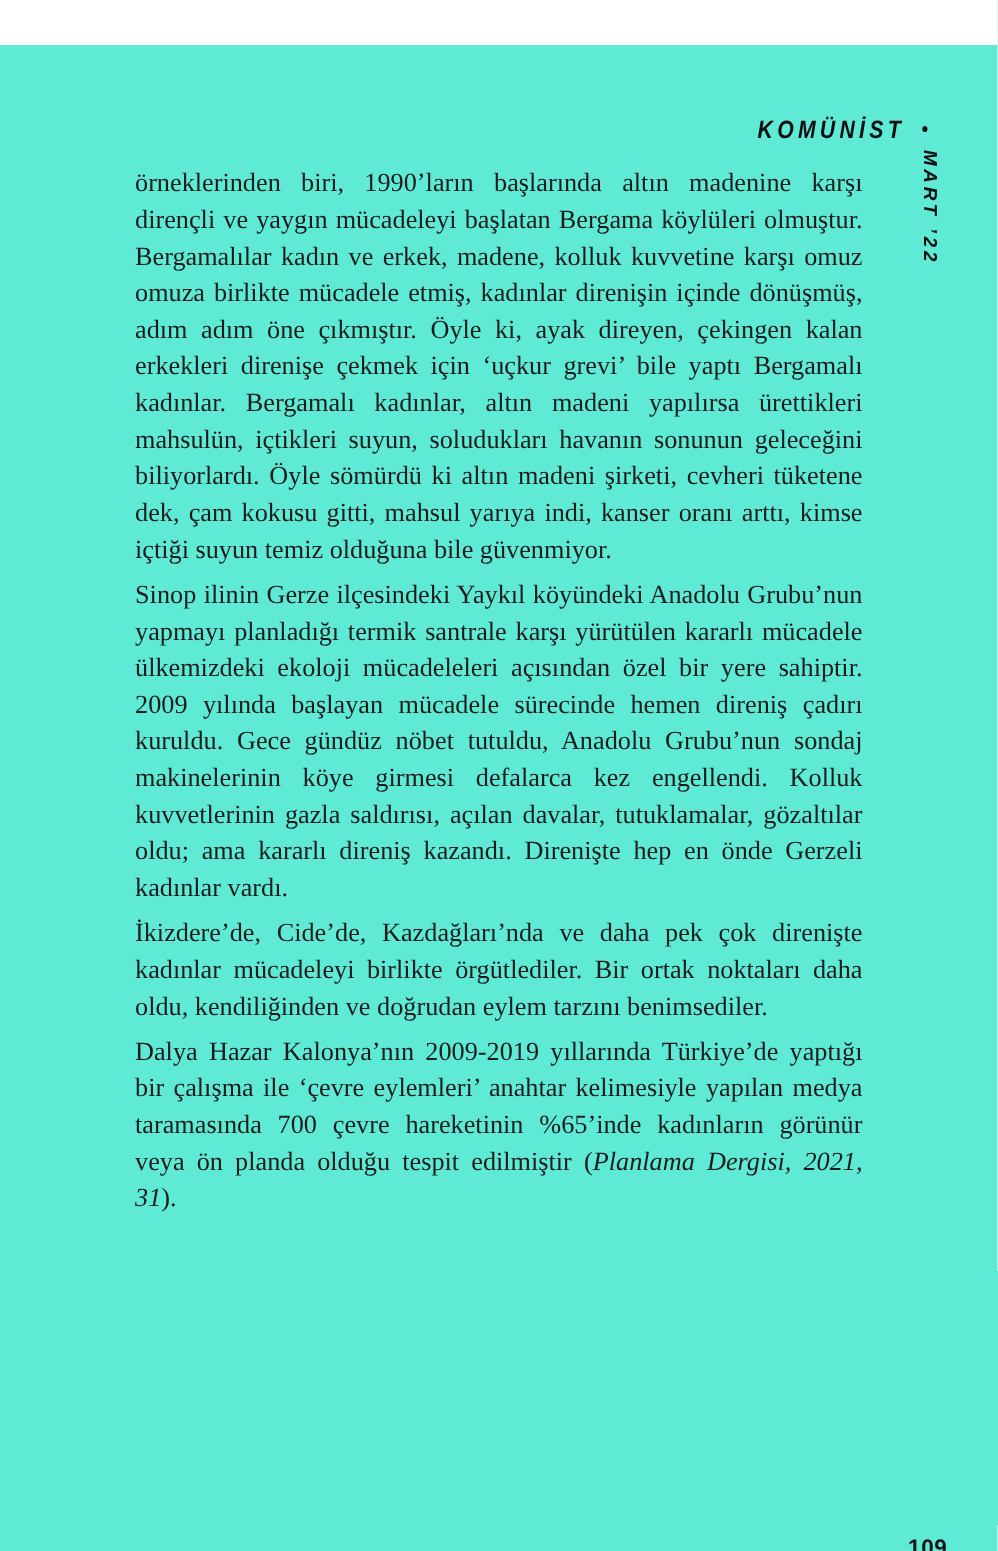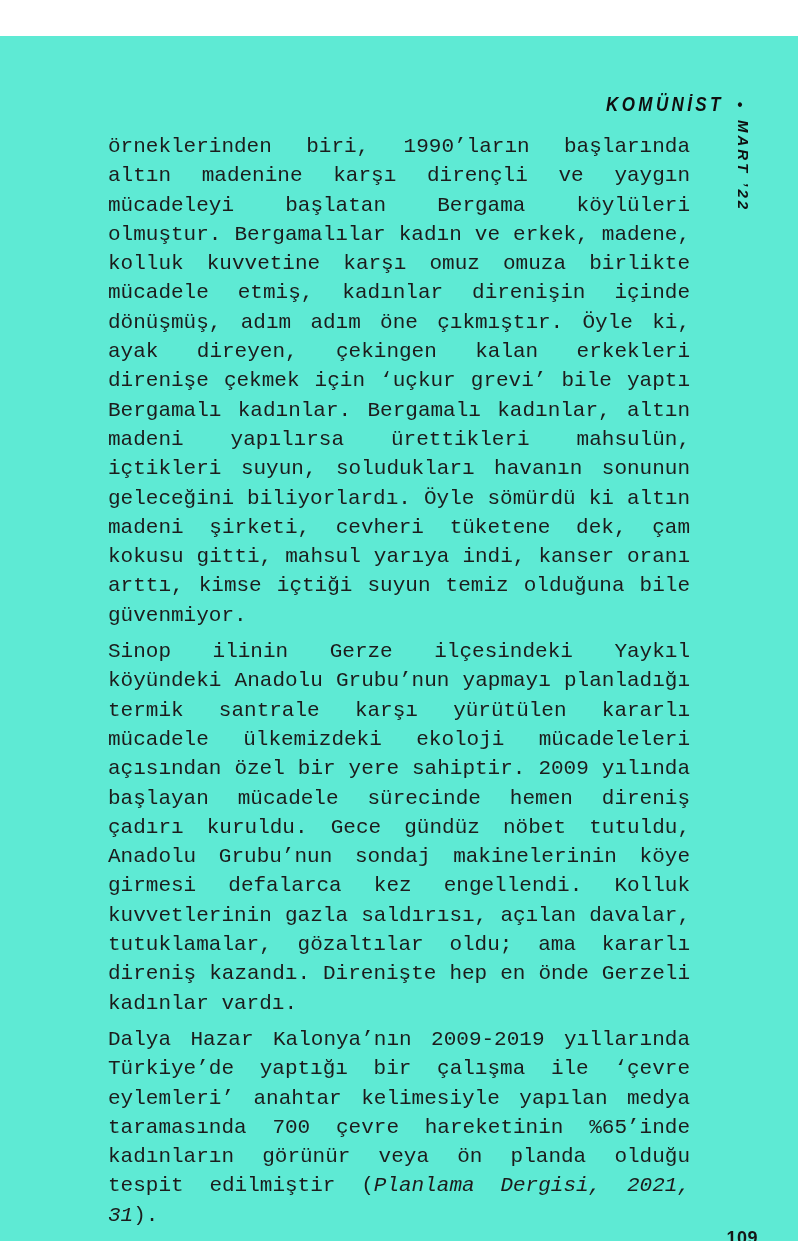--- a/index.html
+++ b/index.html
@@ -54,21 +54,20 @@
     top: 96px;
     width: 582px;
     text-align: justify;
     font-family: "Liberation Serif", serif;
     font-size: 21px;
     line-height: 29.3px;
     color: #1c1c1c;
   }
   .body-text p {
     margin: 0 0 7px 0;
-    font-family: Liberation Mono, monospace;
   }
   .body-text .italic {
     font-style: italic;
   }
   .body-text .force-justify {
     text-align-last: justify;
   }
   .page-number {
     position: absolute;
     top: 1192px;
@@ -88,18 +87,19 @@
   <header class="masthead">
     <span class="mag-title">KOMÜNİST</span>
     <span class="mag-bullet">•</span>
   </header>
 
   <div class="issue-date">MART ’22</div>
 
   <main class="body-text">
       <p><span>örneklerinden biri, 1990’ların başlarında altın madenine karşı dirençli ve yaygın mücadeleyi başlatan Bergama köylüleri olmuştur. Bergamalılar kadın ve erkek, madene, kolluk kuvvetine karşı omuz omuza birlikte mücadele etmiş, kadınlar direnişin içinde dönüşmüş, adım adım öne çıkmıştır. Öyle ki, ayak direyen, çekingen kalan erkekleri direnişe çekmek için ‘uçkur grevi’ bile yaptı Bergamalı kadınlar. Bergamalı kadınlar, altın madeni yapılırsa ürettikleri mahsulün, içtikleri suyun, soludukları havanın sonunun geleceğini biliyorlardı. Öyle sömürdü ki altın madeni şirketi, cevheri tüketene dek, çam kokusu gitti, mahsul yarıya indi, kanser oranı arttı, kimse içtiği suyun temiz olduğuna bile güvenmiyor.</span></p>
       <p><span>Sinop ilinin Gerze ilçesindeki Yaykıl köyündeki Anadolu Grubu’nun yapmayı planladığı termik santrale karşı yürütülen kararlı mücadele ülkemizdeki ekoloji mücadeleleri açısından özel bir yere sahiptir. 2009 yılında başlayan mücadele sürecinde hemen direniş çadırı kuruldu. Gece gündüz nöbet tutuldu, Anadolu Grubu’nun sondaj makinelerinin köye girmesi defalarca kez engellendi. Kolluk kuvvetlerinin gazla saldırısı, açılan davalar, tutuklamalar, gözaltılar oldu; ama kararlı direniş kazandı. Direnişte hep en önde Gerzeli kadınlar vardı.</span></p>
+      <p><span>İkizdere’de, Cide’de, Kazdağları’nda ve daha pek çok direnişte kadınlar mücadeleyi birlikte örgütlediler. Bir ortak noktaları daha oldu, kendiliğinden ve doğrudan eylem tarzını benimsediler.</span></p>
       <p><span>Dalya Hazar Kalonya’nın 2009-2019 yıllarında Türkiye’de yaptığı bir çalışma ile ‘çevre eylemleri’ anahtar kelimesiyle yapılan medya taramasında 700 çevre hareketinin %65’inde kadınların görünür veya ön planda olduğu tespit edilmiştir (</span><span class="italic">Planlama Dergisi, 2021, 31</span><span>).</span></p>
     </main>
 
   <div class="page-number">109</div>
 
 </div>
 
 </body></html>

